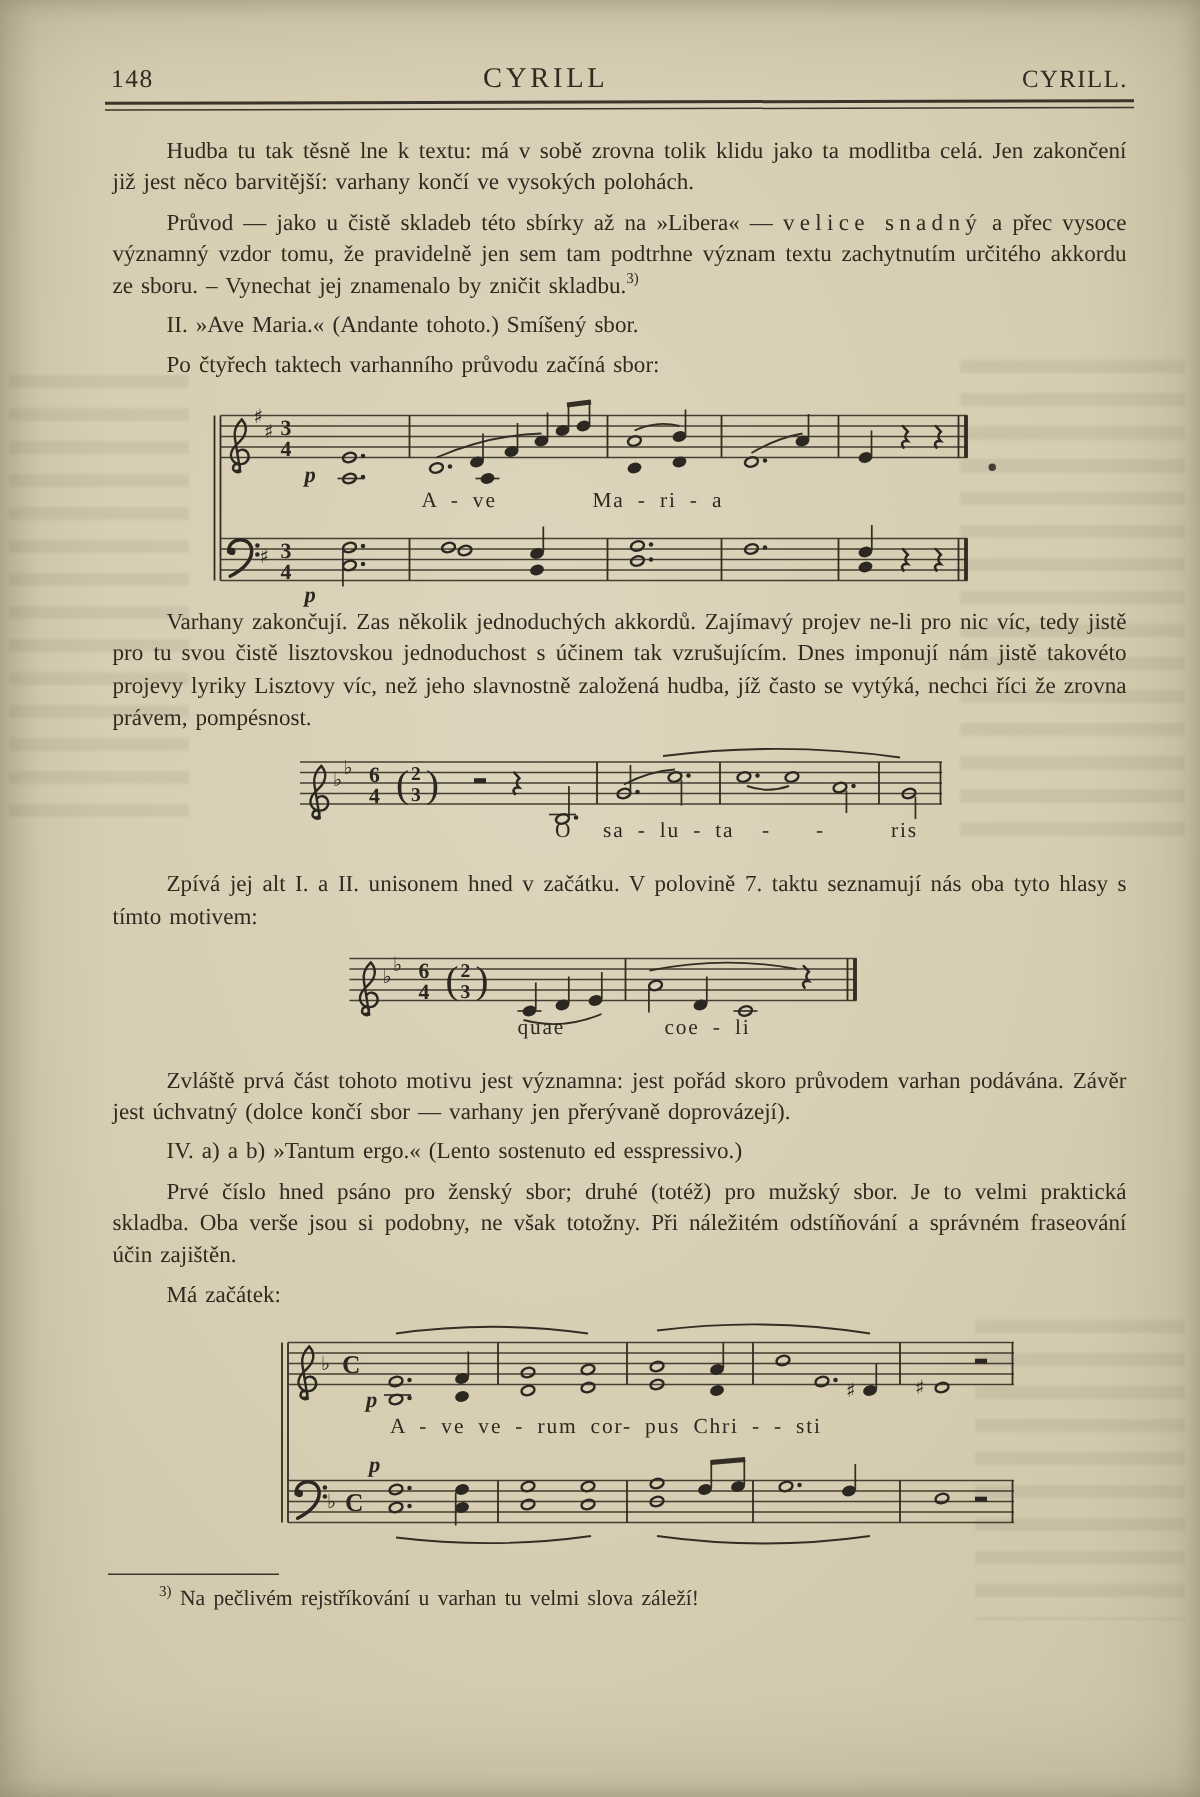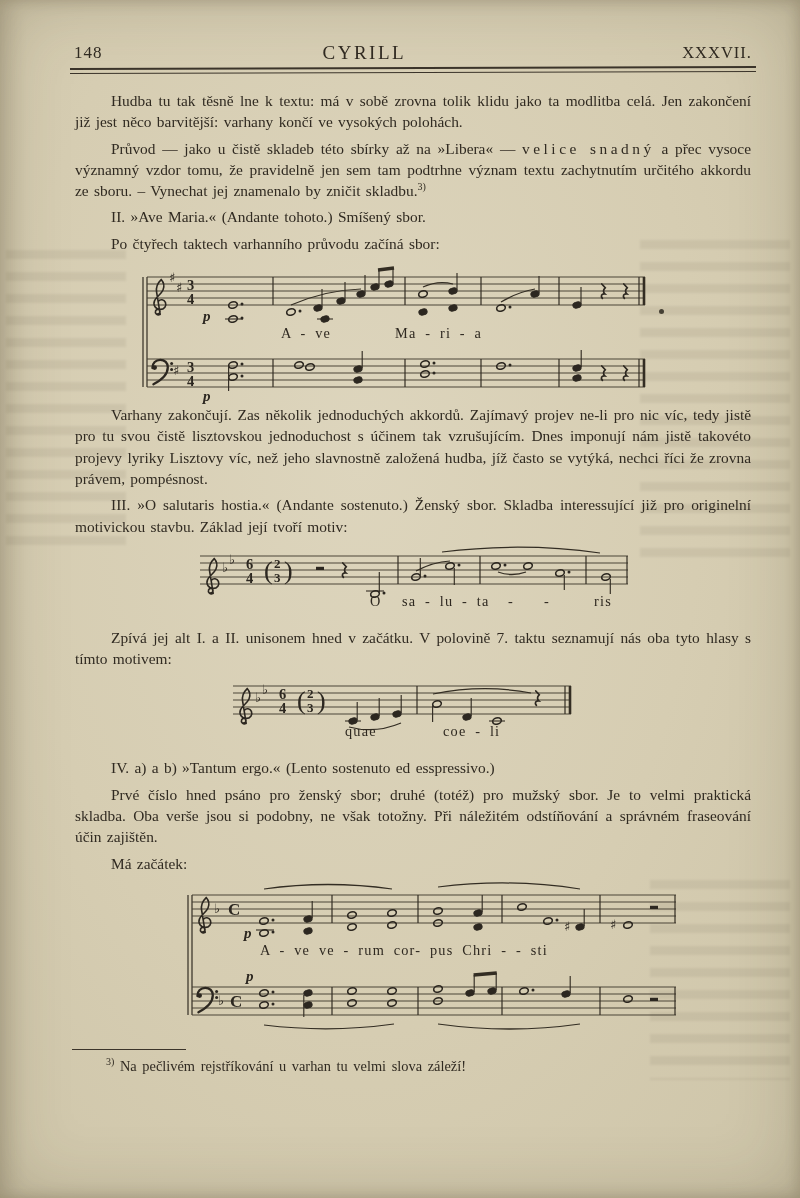--- a/index.html
+++ b/index.html
@@ -88,21 +88,21 @@
   <div class="bleed" style="left:640px;top:240px;width:150px;height:330px;"></div>
   <div class="bleed" style="left:6px;top:250px;width:120px;height:300px;"></div>
   <div class="bleed" style="left:650px;top:880px;width:140px;height:200px;"></div>
   <div class="inkspot" style="left:659px;top:309px;"></div>
 
   <div class="content">
 
     <div class="header">
       <span class="pageno">148</span>
       <span class="journal">CYRILL</span>
-      <span class="vol">XXXVII.</span>
+      <span class="vol">CYRILL.</span>
     </div>
     <div class="double-rule"></div>
 
     <p class="body"><span>Hudba tu tak těsně lne k textu: má v sobě zrovna tolik klidu jako ta modlitba celá. Jen zakončení již jest něco barvitější: varhany končí ve vysokých polohách.</span></p>
 
     <p class="body"><span>Průvod — jako u čistě skladeb této sbírky až na »Libera« — </span><span class="spaced">velice snadný</span><span> a přec vysoce významný vzdor tomu, že pravidelně jen sem tam podtrhne význam textu zachytnutím určitého akkordu ze sboru. – Vynechat jej znamenalo by zničit skladbu.</span><sup class="fnref">3)</sup></p>
 
     <p class="body"><span>II. »Ave Maria.« (Andante tohoto.) Smíšený sbor.</span></p>
     <p class="body"><span>Po čtyřech taktech varhanního průvodu začíná sbor:</span></p>
 
@@ -198,21 +198,20 @@
           <line class="stem" x1="448.2" y1="106" x2="448.2" y2="89"></line>
           <use href="#qr" x="470" y="112"></use>
           <use href="#qr" x="492" y="112"></use>
           <line class="bl" x1="506" y1="98" x2="506" y2="126"></line>
           <line class="blx" x1="511" y1="98" x2="511" y2="126"></line>
         </g>
       </svg>
     </figure>
 
     <p class="body"><span>Varhany zakončují. Zas několik jednoduchých akkordů. Zajímavý projev ne-li pro nic víc, tedy jistě pro tu svou čistě lisztovskou jednoduchost s účinem tak vzrušujícím. Dnes imponují nám jistě takovéto projevy lyriky Lisztovy víc, než jeho slavnostně založená hudba, jíž často se vytýká, nechci říci že zrovna právem, pompésnost.</span></p>
-    <p class="body"><span>III. »O salutaris hostia.« (Andante sostenuto.) Ženský sbor. Skladba interessující již pro originelní motivickou stavbu. Základ její tvoří motiv:</span></p>
 
     <figure class="fig2">
       <svg width="440" height="80" viewBox="0 0 440 80">
         <path class="staff" d="M8,14H436M8,21H436M8,28H436M8,35H436M8,42H436"></path>
         <use href="#gclef" x="16" y="14"></use>
         <text class="acc" x="30" y="30">♭</text>
         <text class="acc" x="37" y="22">♭</text>
         <text class="ts" x="54" y="27">6</text>
         <text class="ts" x="54" y="41">4</text>
         <text class="paren" x="72" y="37">(</text>
@@ -289,20 +288,21 @@
           <use href="#nho" x="272" y="47"></use>
           <use href="#qr" x="312" y="24"></use>
           <line class="bl" x1="340" y1="12" x2="340" y2="40"></line>
           <line class="blx" x1="345" y1="12" x2="345" y2="40"></line>
         </g>
         <text class="lyr" x="120" y="62">quae</text>
         <text class="lyr" x="218" y="62">coe - li</text>
       </svg>
     </figure>
 
+    <p class="body"><span>Zvláště prvá část tohoto motivu jest významna: jest pořád skoro průvodem varhan podávána. Závěr jest úchvatný (dolce končí sbor — varhany jen přerývaně doprovázejí).</span></p>
     <p class="body"><span>IV. a) a b) »Tantum ergo.« (Lento sostenuto ed esspressivo.)</span></p>
     <p class="body"><span>Prvé číslo hned psáno pro ženský sbor; druhé (totéž) pro mužský sbor. Je to velmi praktická skladba. Oba verše jsou si podobny, ne však totožny. Při náležitém odstíňování a správném fraseování účin zajištěn.</span></p>
     <p class="body"><span>Má začátek:</span></p>
 
     <figure class="fig4">
       <svg width="500" height="152" viewBox="0 0 500 152">
         <line class="bl" x1="8" y1="14" x2="8" y2="134"></line>
         <line class="bl" x1="12" y1="14" x2="12" y2="134"></line>
 
         <path class="staff" d="M12,14H496M12,21H496M12,28H496M12,35H496M12,42H496"></path>

